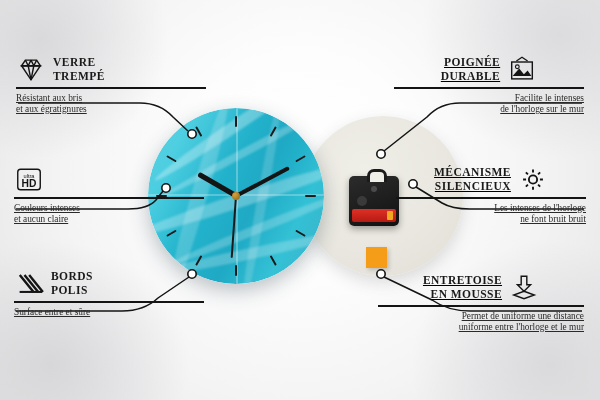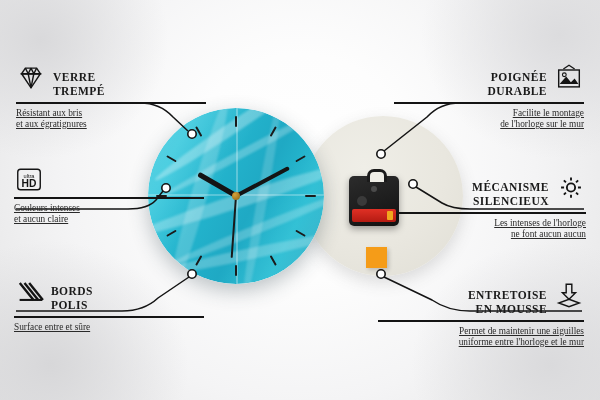--- a/index.html
+++ b/index.html
@@ -74,23 +74,23 @@
     background:linear-gradient(180deg,#e03025,#b41b12);}
   .mech .batt:after{content:"";position:absolute;right:3px;top:2px;width:6px;height:9px;background:#f0a81e;border-radius:1px;}
   .foam{position:absolute;left:366px;top:247px;width:21px;height:21px;background:#f59c18;
     box-shadow:2px 2px 4px rgba(0,0,0,.18);}
 
   
   .lines{position:absolute;inset:0;pointer-events:none;}
   .feat{position:absolute;width:190px;}
   .feat .row{display:flex;align-items:center;gap:7px;}
   .feat.left .row{justify-content:flex-start;}
-  .feat.right .row{justify-content:flex-end;}
+  .feat.right .row{justify-content:center;text-decoration:underline;}
   .ttl{font-family:"Liberation Serif",serif;font-weight:bold;font-size:11.5px;line-height:13.5px;
-    letter-spacing:.45px;color:#1a1a1a;text-transform:uppercase;margin-top:15px;}
+    letter-spacing:.45px;color:#1a1a1a;text-transform:uppercase;}
   .feat.right .ttl{text-align:right;}
   .rule{height:1.6px;background:#141414;margin:4px 0 4px;width:100%;}
   .sub{font-family:"Liberation Serif",serif;font-size:9.3px;line-height:11.2px;color:#2a2a2a;text-decoration:underline;}
   .feat.right .sub{text-align:right;}
   .ico{flex:0 0 auto;width:30px;height:27px;}
   .ico svg{display:block;width:100%;height:100%;}
 </style>
 </head>
 <body>
 
@@ -262,21 +262,21 @@
         <svg viewBox="0 0 32 28">
           <path d="M10,5 L16,1 L22,5" fill="none" stroke="#141414" stroke-width="1.4"></path>
           <rect x="5" y="6" width="22" height="18" fill="none" stroke="#141414" stroke-width="1.5"></rect>
           <path d="M6,21 L13,13 L18,19 L22,15 L26,21 Z" fill="#141414"></path>
           <circle cx="11" cy="11" r="2" fill="none" stroke="#141414" stroke-width="1.2"></circle>
         </svg>
       </span>
     </div>
     <div class="rule"></div>
     <div class="sub">
-      <span>Facilite le montage</span><br>
+      <span>Facilite le intenses</span><br>
       <span>de l'horloge sur le mur</span>
     </div>
   </div>
 
   <div class="feat right" style="left:396px;top:166px;">
     <div class="row">
       <span class="ttl">
         <span>MÉCANISME</span><br>
         <span>SILENCIEUX</span>
       </span>
@@ -287,37 +287,37 @@
           <path d="M16,3.2 L16,6.4 M16,21.6 L16,24.8 M5.4,14 L8.6,14 M23.4,14 L26.6,14
                    M8.4,6.4 L10.6,8.6 M21.4,19.4 L23.6,21.6
                    M23.6,6.4 L21.4,8.6 M10.6,19.4 L8.4,21.6"></path>
         </g>
           </svg>
       </span>
     </div>
     <div class="rule"></div>
     <div class="sub">
       <span>Les intenses de l'horloge</span><br>
-      <span>ne font aucun aucun</span>
+      <span>ne font bruit bruit</span>
     </div>
   </div>
 
   <div class="feat right" style="left:378px;top:274px;width:206px;">
     <div class="row">
       <span class="ttl">
         <span>ENTRETOISE</span><br>
         <span>EN MOUSSE</span>
       </span>
       <span class="ico">
         <svg viewBox="0 0 32 28">
           <path d="M13,2 L19,2 L19,11 L23,11 L16,18 L9,11 L13,11 Z" fill="none" stroke="#141414" stroke-width="1.5"></path>
           <path d="M16,18 L27,22 L16,26 L5,22 Z" fill="none" stroke="#141414" stroke-width="1.5"></path>
         </svg>
       </span>
     </div>
     <div class="rule"></div>
     <div class="sub">
-      <span>Permet de maintenir une aiguilles</span><br>
+      <span>Permet de uniforme une distance</span><br>
       <span>uniforme entre l'horloge et le mur</span>
     </div>
   </div>
 
 </div>
 
 </body></html>

